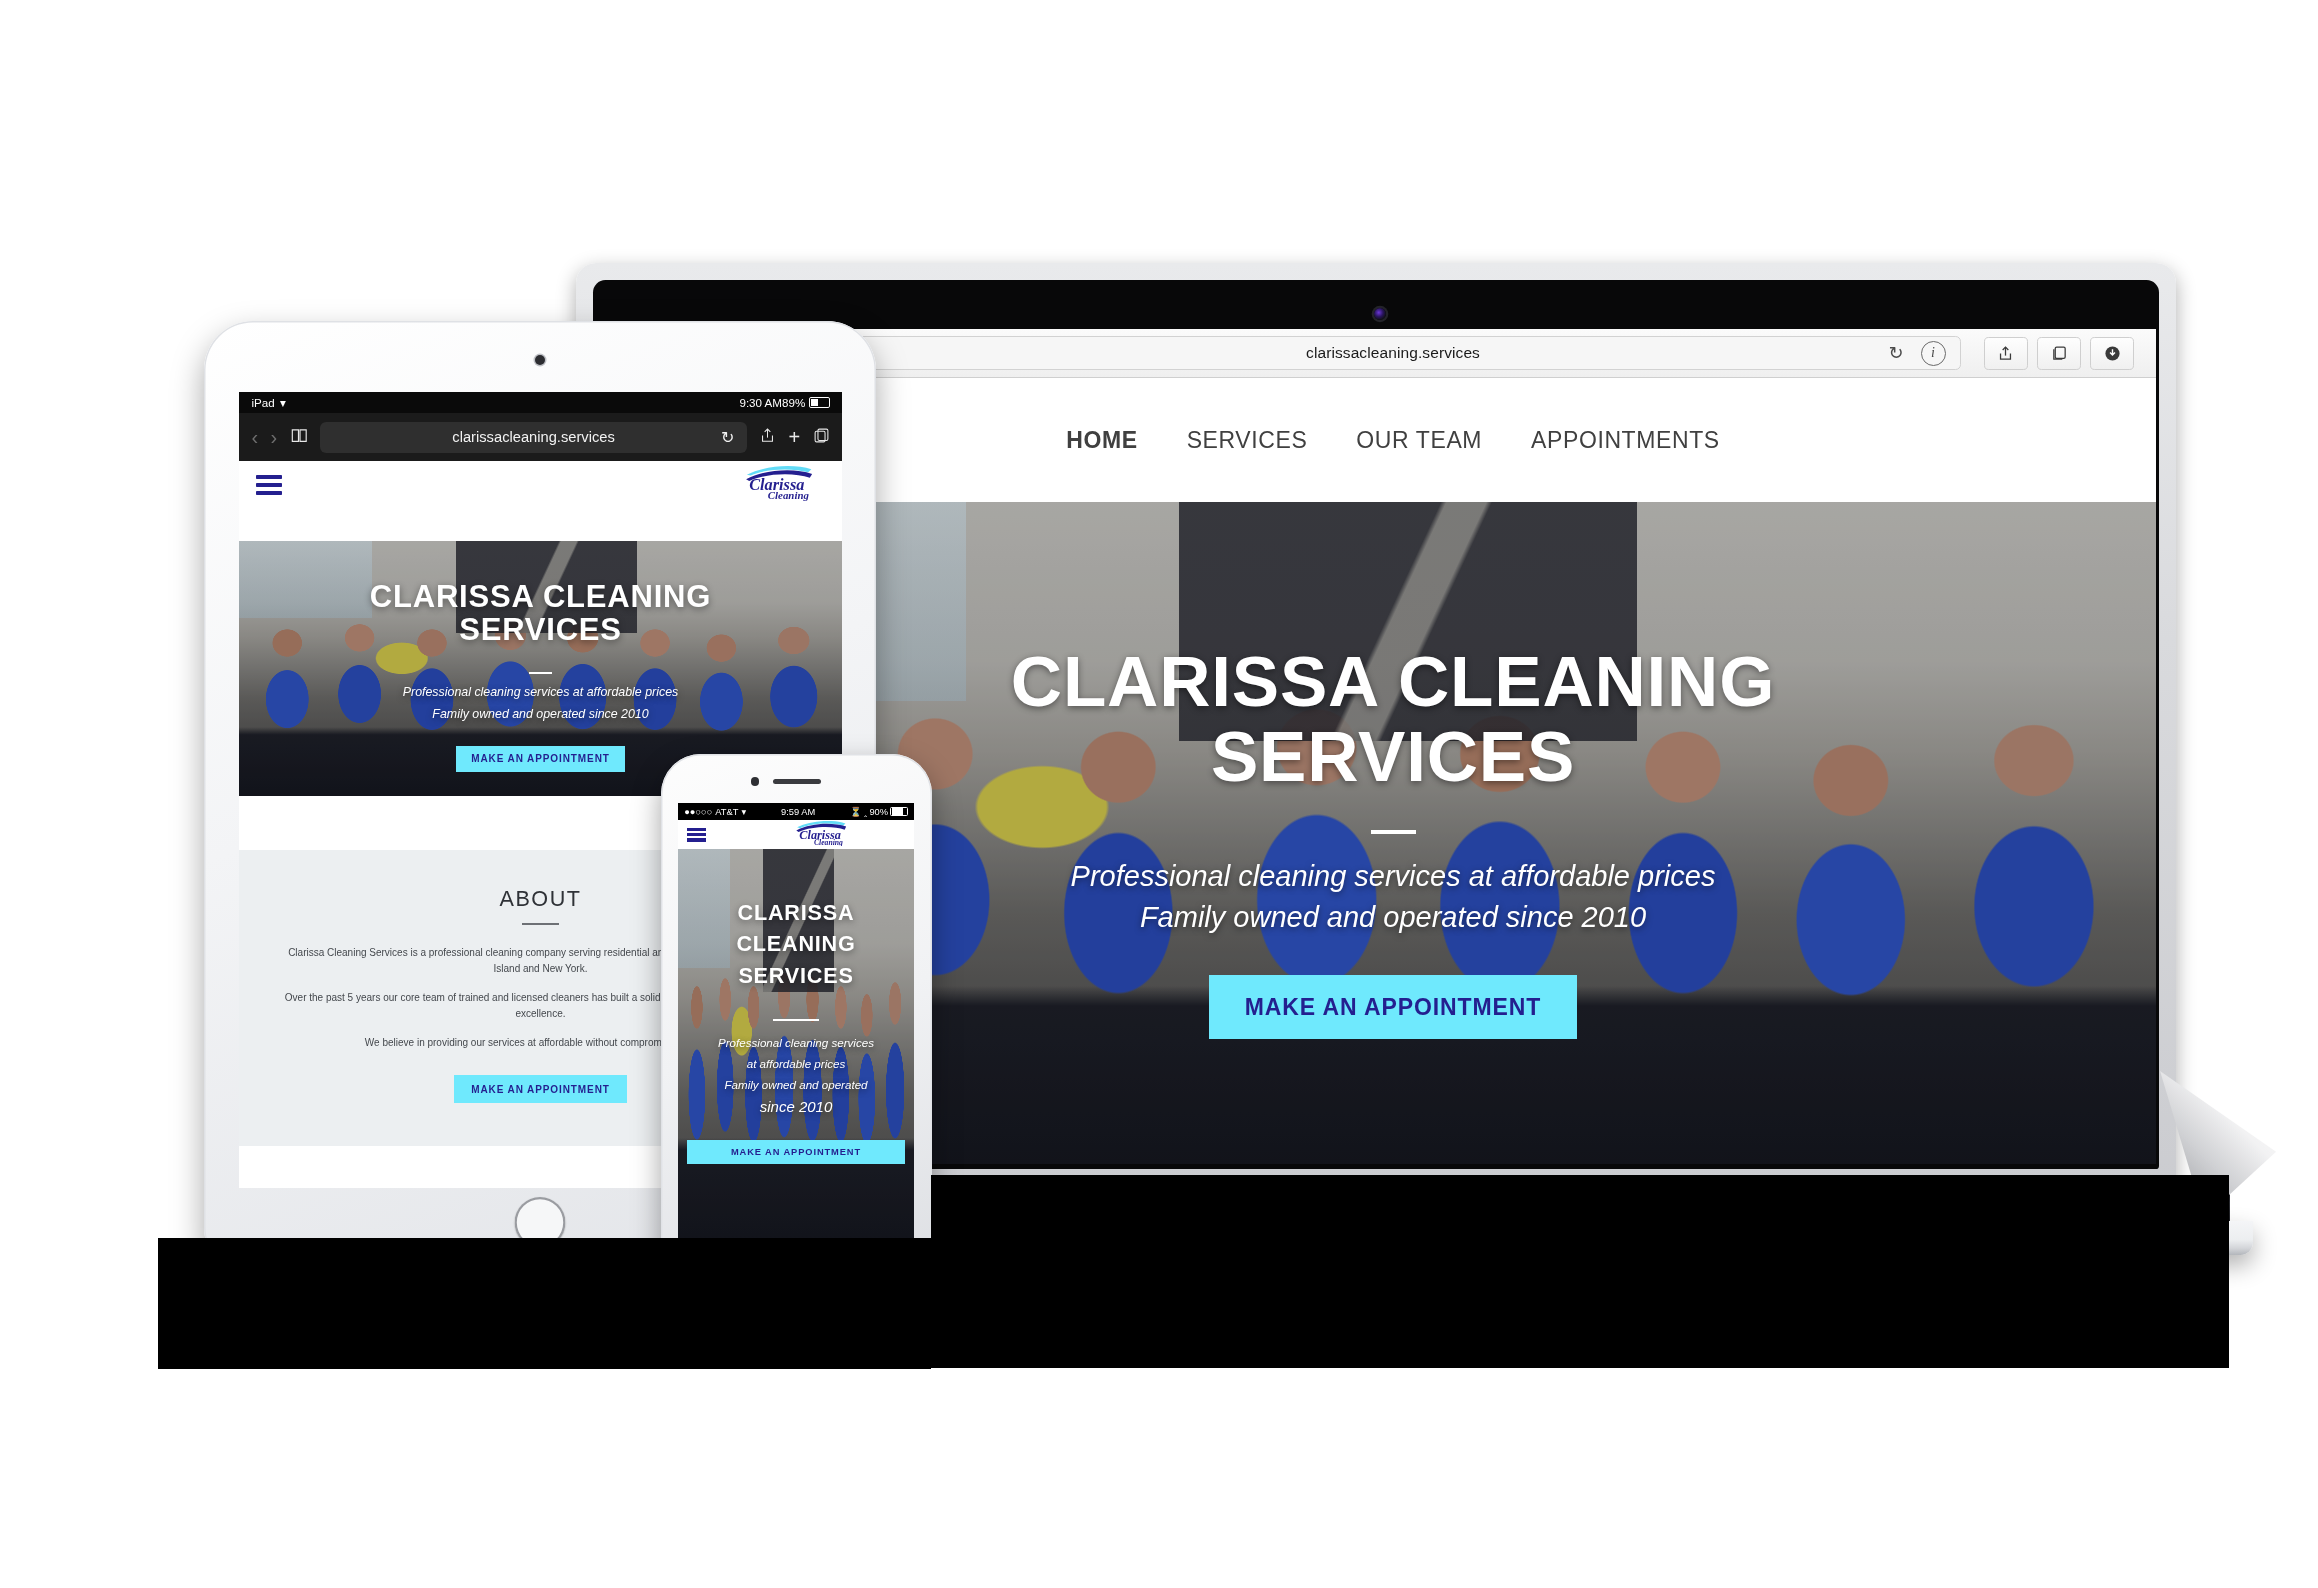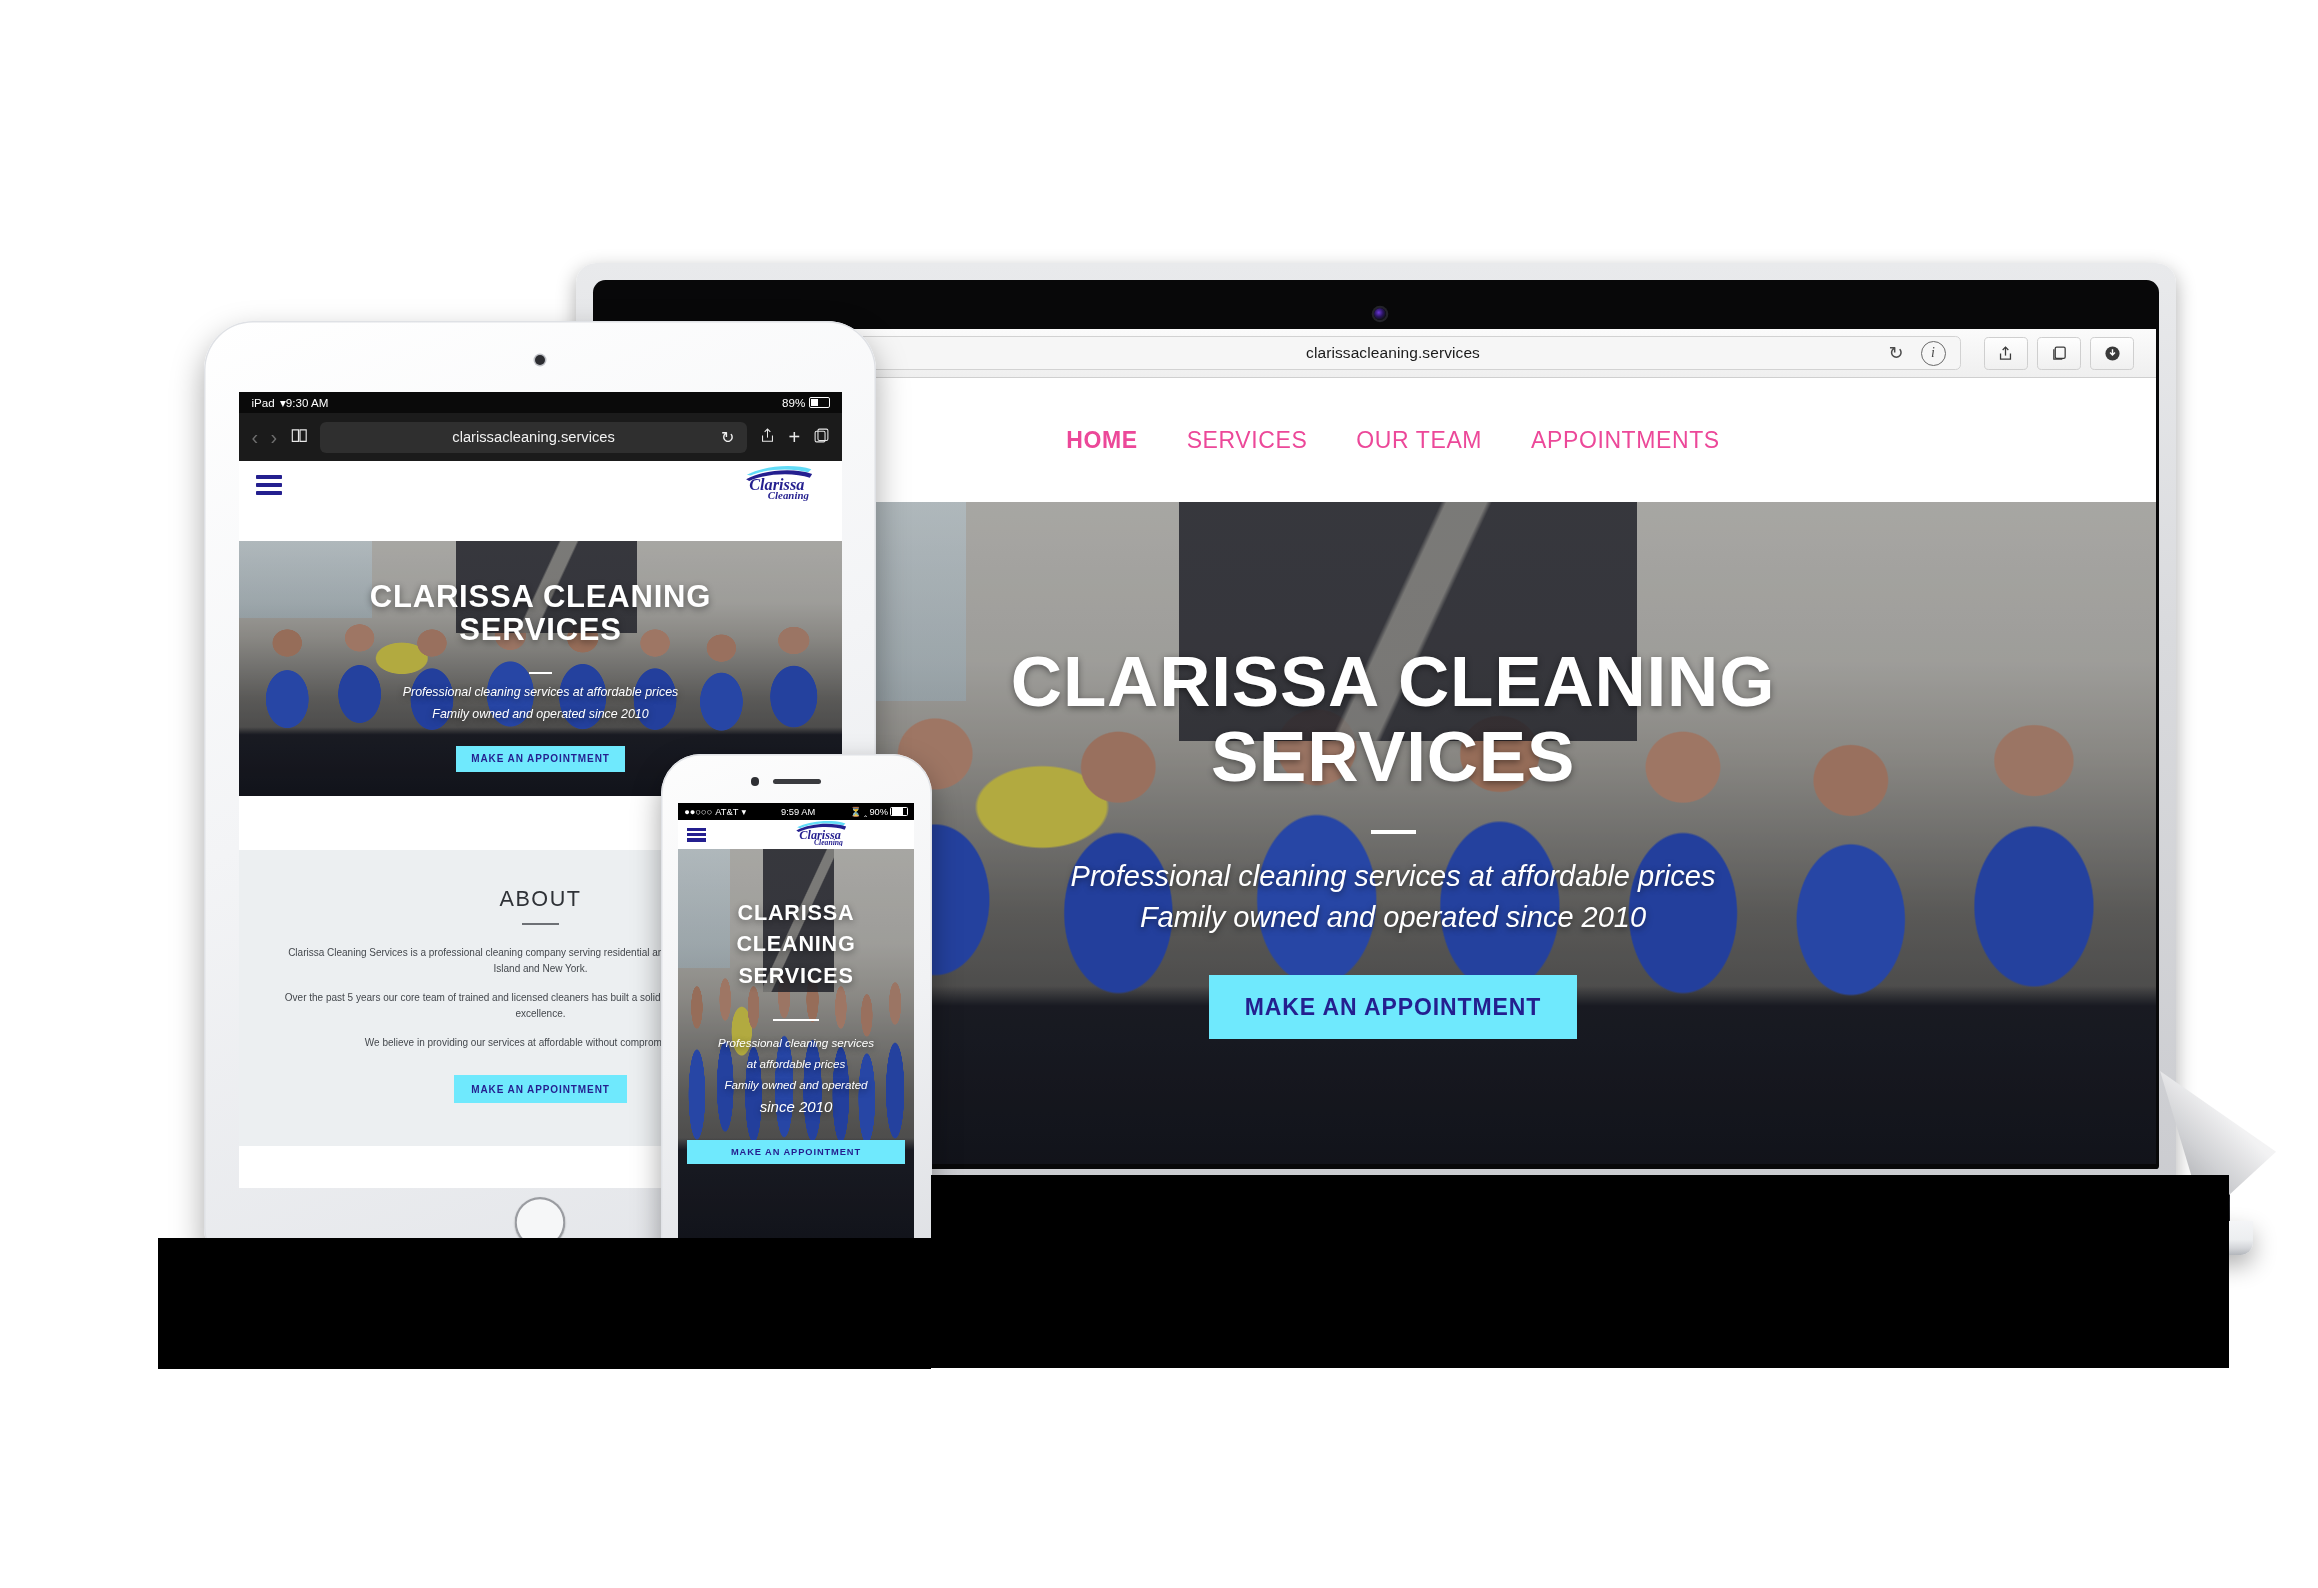--- a/index.html
+++ b/index.html
@@ -84,21 +84,21 @@
   .sf-url-text{font-size:15.5px;color:#1a1a1a;letter-spacing:0.1px;}
   .sf-url .reload{position:absolute;right:56px;font-size:18px;color:#4c4c4c;}
   .sf-url .infob{position:absolute;right:14px;width:23px;height:23px;border-radius:50%;
     border:1.2px solid #6a6a6a;display:flex;align-items:center;justify-content:center;
     font-size:14px;color:#4a4a4a;font-style:italic;font-family:"Liberation Serif",serif;}
 
   
   .site-head{height:124px;background:#fff;display:flex;align-items:center;position:relative;}
   .logo-wrap{position:absolute;left:-31px;top:3.1px;width:263px;height:117px;}
   .nav{position:absolute;left:50%;transform:translateX(-50%);display:flex;gap:49px;}
-  .nav a{color:#ec4899;text-decoration:none;font-size:23px;letter-spacing:0.6px;
+  .nav a{color:#404040;text-decoration:none;font-size:23px;letter-spacing:0.6px;
     font-family:"Liberation Sans Narrow","Liberation Sans",sans-serif;}
   .nav a.active{font-weight:bold;}
 
   
   .hero{position:relative;height:663px;overflow:hidden;}
   .hero .veil{position:absolute;inset:0;background:rgba(8,12,24,.20);}
   .hero-inner{position:relative;z-index:3;height:100%;display:flex;flex-direction:column;
     align-items:center;justify-content:center;color:#fff;text-align:center;}
   .hero h1{margin:16px;font-weight:bold;line-height:1.06;letter-spacing:0.8px;
     text-shadow:0 1.5px 7.7px rgba(0,0,0,.45);
@@ -267,21 +267,21 @@
 <div class="abs" id="tablet">
   <div class="tb-body"></div>
   <div class="tb-cam"></div>
   <div class="tb-home"></div>
 
   <div class="tb-screen">
 
     <div class="ios-status">
       <span>iPad</span>
       <span style="margin-left:5.4px">▾</span>
-      <span style="flex:1;text-align:left">9:30 AM</span>
+      <span style="flex:1;text-align:right">9:30 AM</span>
       <span>89%</span>
       <span style="margin-left:3.9px;display:inline-block;width:18.5px;height:9.3px;border:1.1px solid #fff;border-radius:1.9px;position:relative">
         <span style="position:absolute;left:0.8px;top:0.8px;bottom:0.8px;width:40%;background:#fff;display:block"></span>
       </span>
     </div>
 
     <div class="ios-bar">
       <span class="ico" style="color:#6f6f6f">‹</span>
       <span class="ico" style="color:#6f6f6f">›</span>
       <span class="ico">

